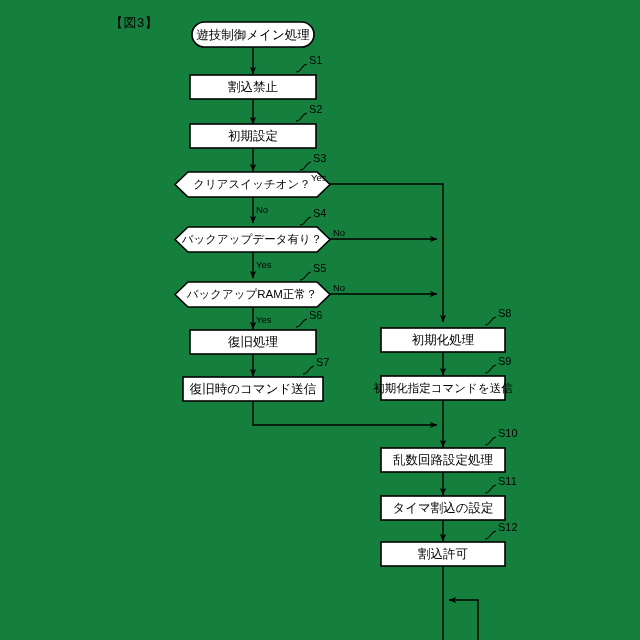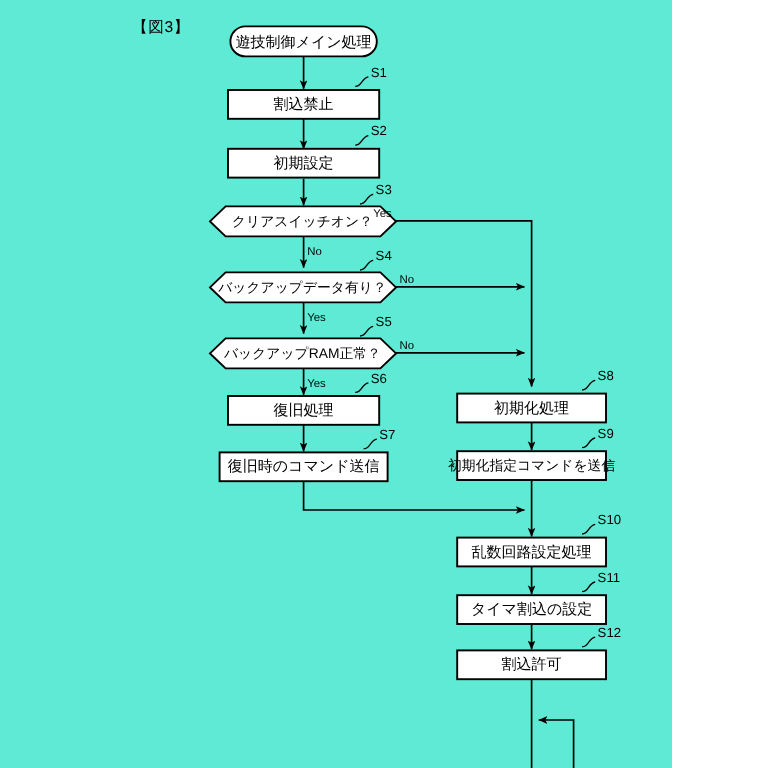--- a/index.html
+++ b/index.html
@@ -5,23 +5,23 @@
   html, body {
     margin: 0;
     padding: 0;
     background: #ffffff;
   }
   body {
     font-family: "Liberation Sans", "DejaVu Sans", sans-serif;
   }
   #page {
     position: relative;
-    width: 560px;
+    width: 640px;
     height: 640px;
-    background: #5eead4;
+    background: #15803d;
     overflow: hidden;
   }
   #figure-svg {
     position: absolute;
     left: 0;
     top: 0;
     width: 640px;
     height: 640px;
   }
   .fig-label {

